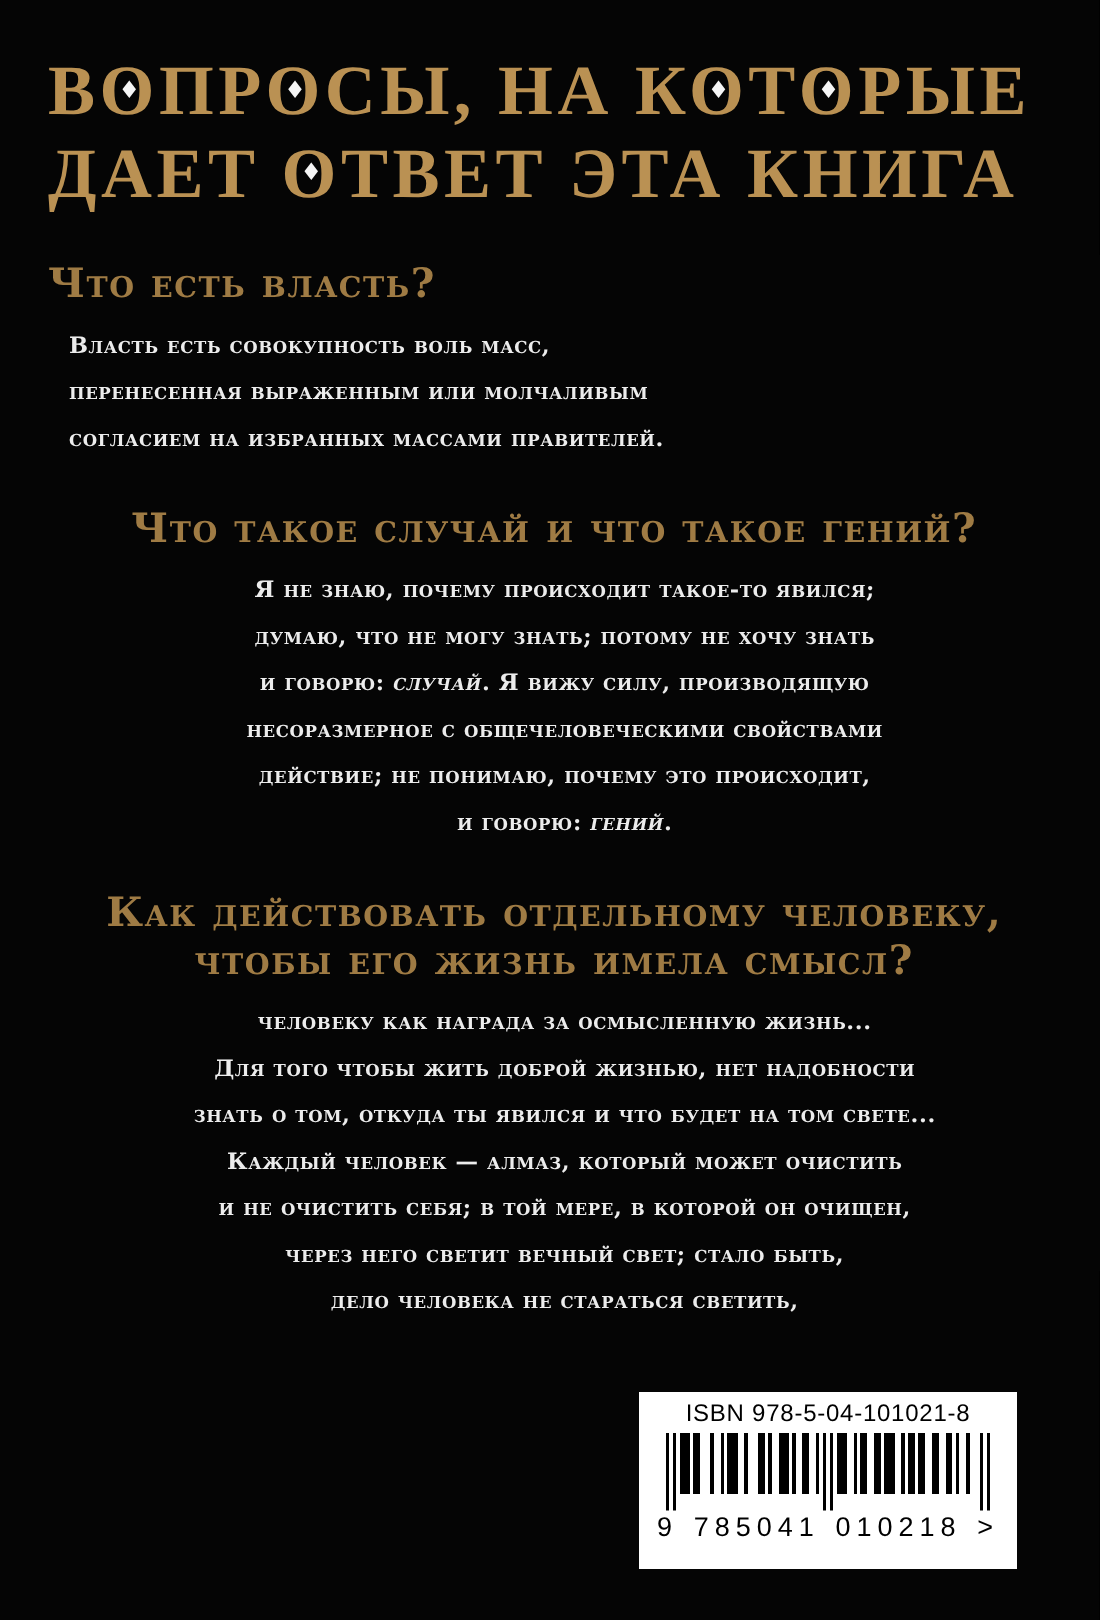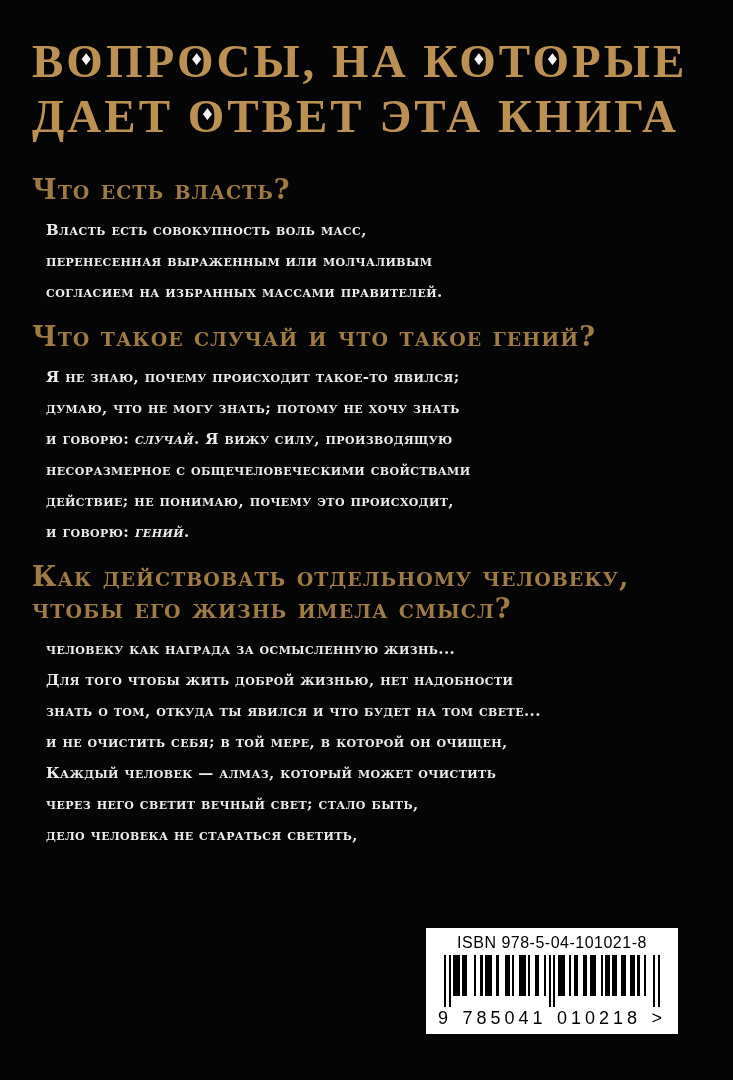--- a/index.html
+++ b/index.html
@@ -28,21 +28,21 @@
     position:absolute;left:50%;top:50%;
     transform:translate(-50%,-55%);
     font-family:"DejaVu Sans",sans-serif;
     font-size:16px;line-height:16px;
     letter-spacing:0;
     color:var(--diamond,#f5f5f5);
   }
 
   
   .qa{margin:0;}
-  .qa + .qa{margin-top:13px;}
+  .qa + .qa{margin-top:29px;text-align:center;}
   .q-line{
     font-variant:small-caps;
     font-weight:700;
     font-size:27px;line-height:32px;
     letter-spacing:1px;
     color:var(--heading-gold,#9f7b44);
     white-space:nowrap;
   }
   .quote{margin:9px 0 0 14px;}
   .line{
@@ -51,21 +51,21 @@
     font-size:15px;line-height:31px;
     letter-spacing:0.4px;
     color:var(--body-text,#ececec);
     white-space:nowrap;
   }
   .em-word{font-style:italic;}
 
   
   .isbn-box{
     position:absolute;left:426px;top:928px;
-    width:252px;height:106px;
+    width:252px;height:118px;
     background:var(--barcode-bg,#ffffff);
     box-sizing:border-box;
     padding-top:5px;
     display:flex;flex-direction:column;align-items:center;
   }
   .isbn-label{
     font-family:"Liberation Sans","DejaVu Sans",sans-serif;
     font-size:16px;line-height:20px;
     letter-spacing:0.5px;
     color:var(--barcode-ink,#000);
@@ -115,22 +115,22 @@
 
     <section class="qa">
       <h2 style="margin:0">
         <div class="q-line">Как действовать отдельному человеку,</div>
         <div class="q-line">чтобы его жизнь имела смысл?</div>
       </h2>
       <div class="quote">
         <div class="line"><span>человеку как награда за осмысленную жизнь...</span></div>
         <div class="line"><span>Для того чтобы жить доброй жизнью, нет надобности</span></div>
         <div class="line"><span>знать о том, откуда ты явился и что будет на том свете...</span></div>
+        <div class="line"><span>Каждый человек — алмаз, который может очистить</span></div>
         <div class="line"><span>и не очистить себя; в той мере, в которой он очищен,</span></div>
-        <div class="line"><span>Каждый человек — алмаз, который может очистить</span></div>
         <div class="line"><span>через него светит вечный свет; стало быть,</span></div>
         <div class="line"><span>дело человека не стараться светить,</span></div>
       </div>
     </section>
   </div>
 
   <div class="isbn-box">
     <div class="isbn-label">ISBN 978-5-04-101021-8</div>
     <svg class="bars" id="barcode-svg" viewBox="0 0 95 24" preserveAspectRatio="none" shape-rendering="crispEdges">
         <rect x="0" y="0" width="1" height="24" fill="#000000"></rect>

